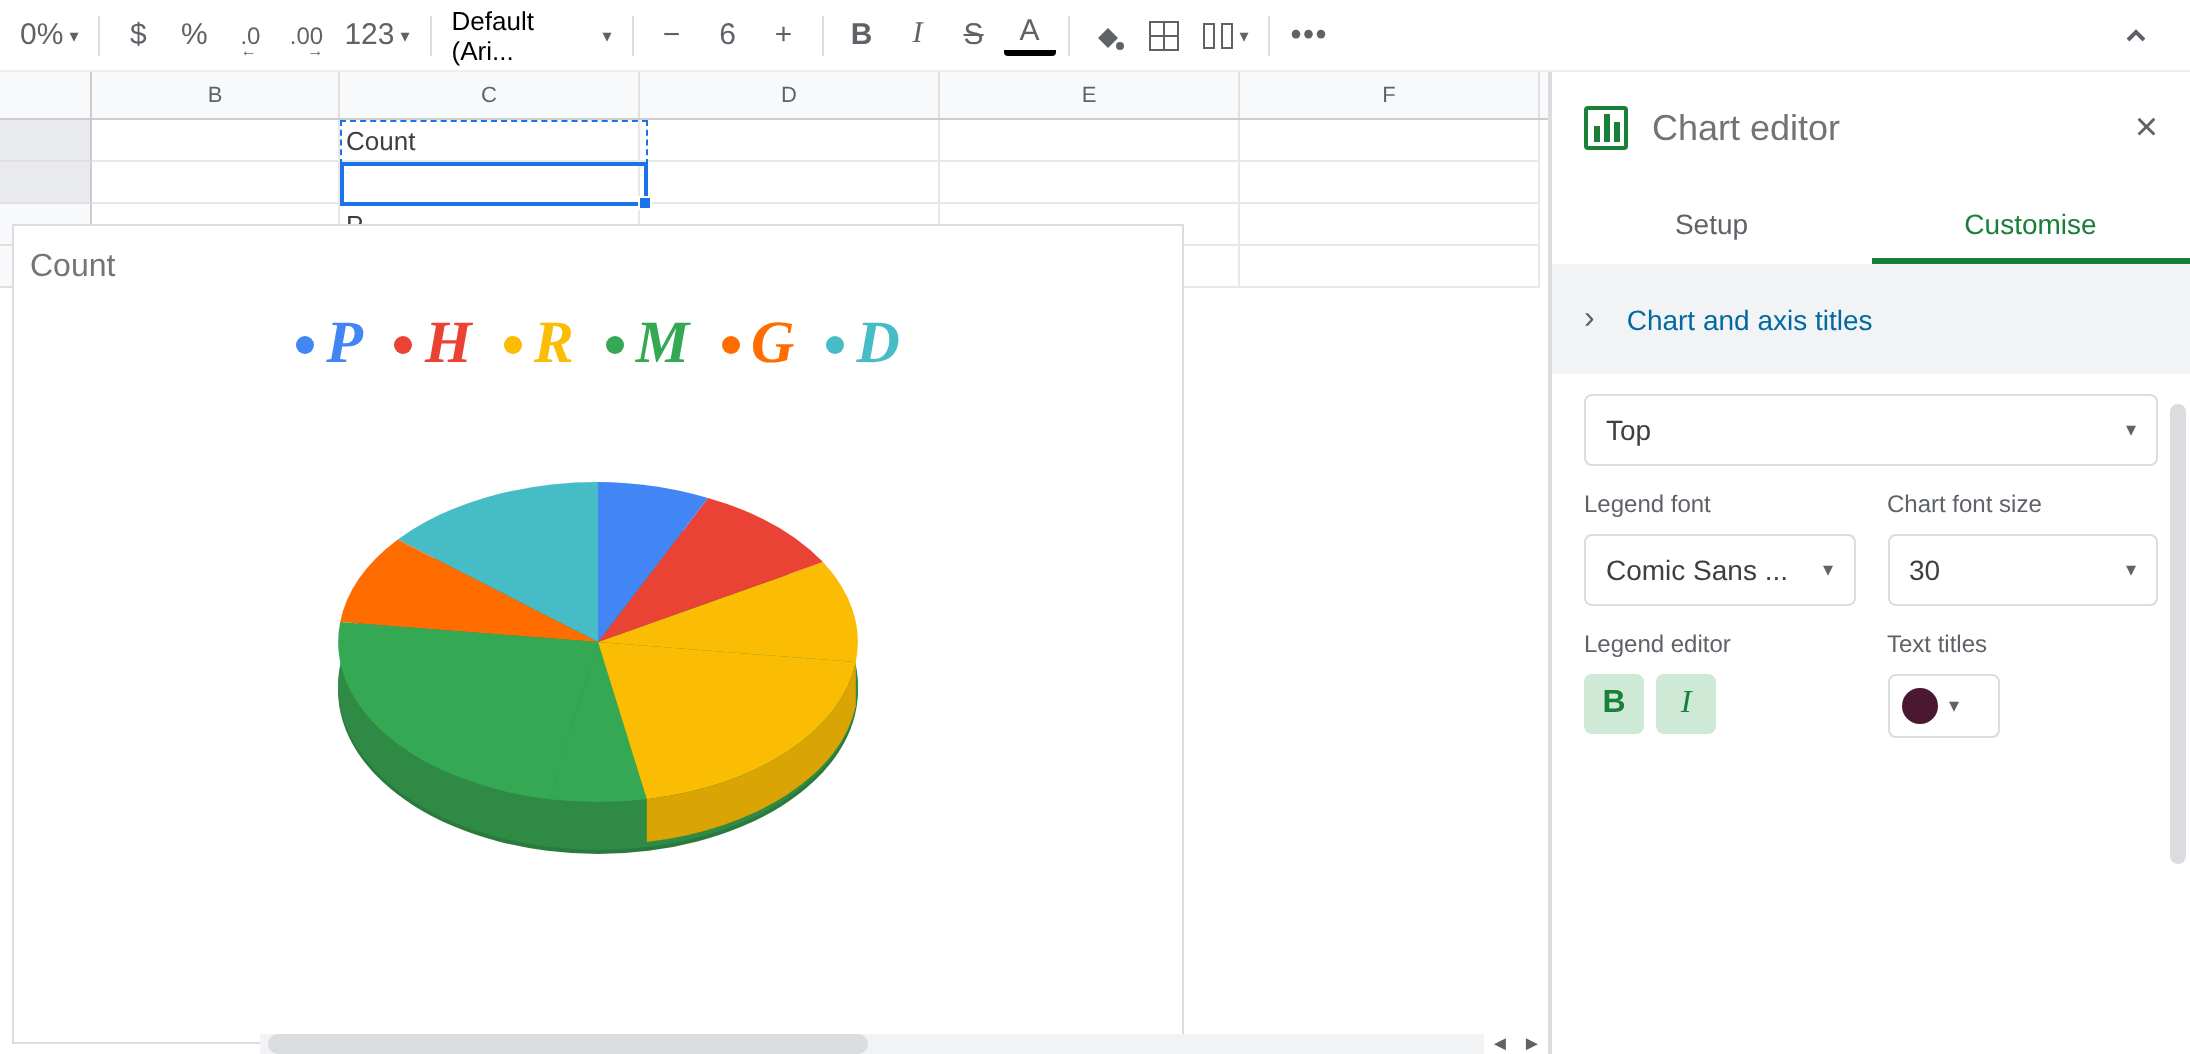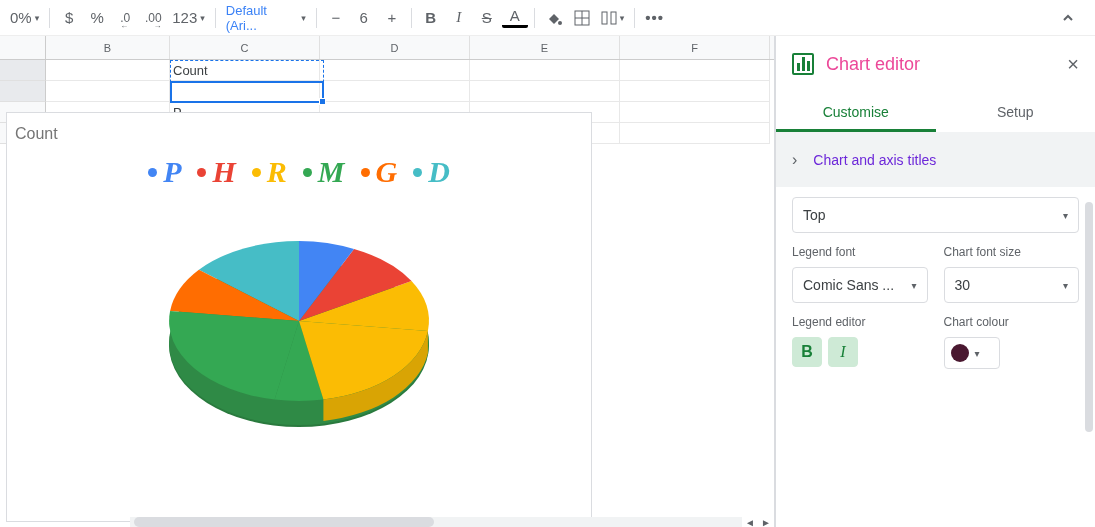--- a/index.html
+++ b/index.html
@@ -2,21 +2,21 @@
 <html><head>
 <meta charset="utf-8">
 <style>
   * { box-sizing: border-box; margin: 0; padding: 0; font-family: Arial, sans-serif; }
   body { width: 1095px; height: 527px; overflow: hidden; position: relative; background: #fff; font-size: 13px; color: #3c4043;}
   
   .toolbar { height: 36px; display: flex; align-items: center; padding: 0 6px; border-bottom: 1px solid #eee; gap: 2px; }
   .tb-btn { display:flex; align-items:center; justify-content:center; min-width:26px; height:26px; padding:0 4px; border-radius:2px; color:#5f6368; cursor:pointer; font-size:15px;}
   .tb-sep { width:1px; height:20px; background:#dadce0; margin:0 4px;}
   .tb-drop::after { content:"▾"; font-size:9px; margin-left:3px; color:#5f6368;}
-  .font-name { width: 88px; font-size:13px; color:#3b82f6;}
+  .font-name { width: 88px; font-size:13px; color:#000000;}
   .font-size { width:20px; text-align:center;}
   .more-dots { font-weight:bold; letter-spacing:1px;}
   .collapse-arrow { margin-left:auto; margin-right: 8px;}
   
   .main { display:flex; height: calc(100% - 36px); }
   .sheet-area { flex:1; position:relative; overflow:hidden; border-right:1px solid #dadce0;}
   
   .col-headers { display:flex; height:24px; background:#f8f9fa; border-bottom:1px solid #ccc;}
   .rownum-spacer { width:46px; border-right:1px solid #ccc; background:#f8f9fa;}
   .col-h { width:150px; border-right:1px solid #e0e0e0; text-align:center; line-height:24px; font-size:11px; color:#5f6368;}
@@ -41,31 +41,31 @@
   .bottom-scroll { position:absolute; left:130px; bottom:0; right:0; height:10px; display:flex; align-items:center;}
   .scroll-track { flex:1; height:10px; background:#f1f3f4; display:flex; align-items:center;}
   .scroll-thumb { width:300px; height:10px; background:#dadce0; border-radius:5px; margin-left:4px;}
   .scroll-arrow { width:16px; height:16px; display:flex; align-items:center; justify-content:center; font-size:10px; color:#5f6368;}
   
   
   .panel { width:320px; display:flex; flex-direction:column; border-left:1px solid #dadce0; position:relative;}
   .panel-head { display:flex; align-items:center; height:56px; padding:0 16px; gap:12px;}
   .panel-icon { width:22px; height:22px; border:2px solid #188038; border-radius:2px; display:flex; align-items:flex-end; justify-content:center; gap:2px; padding:2px;}
   .panel-icon span { width:3px; background:#188038;}
-  .panel-title { font-size:18px; color:#ec4899; flex:1;}
+  .panel-title { font-size:18px; color:#737373; flex:1;}
   .close-x { font-size:20px; color:#5f6368; cursor:pointer;}
   
   .tabs { display:flex; height:40px;}
   .tab { flex:1; text-align:center; line-height:40px; font-size:14px; color:#5f6368; cursor:pointer;}
   .tab.active { color:#188038; font-weight:500; border-bottom:3px solid #188038;}
   
   .panel-body { flex:1; overflow-y:auto; background:#fff;}
   .section-collapsed { display:flex; align-items:center; height:56px; padding:0 16px; gap:16px; background:#f1f3f4; border-bottom:1px solid #fff; cursor:pointer;}
   .chev { color:#5f6368; font-size:16px;}
-  .section-label { font-size:14px; color:#6d28d9;}
+  .section-label { font-size:14px; color:#0369a1;}
   
   .section-open { border-top:1px solid #fff;}
   .section-open-head { display:flex; align-items:center; height:40px; padding:12px 16px 4px; gap:16px; cursor:pointer;}
   .section-open-head .section-label { color:#3c4043; font-weight:500;}
   .section-content { padding: 8px 16px 16px;}
   
   .field-label { font-size:12px; color:#5f6368; margin-bottom:8px; margin-top:12px;}
   .select { height:36px; border:1px solid #dadce0; border-radius:4px; display:flex; align-items:center; padding:0 10px; font-size:14px; justify-content:space-between; cursor:pointer;}
   .select .arr { font-size:10px; color:#5f6368;}
   .two-col { display:flex; gap:16px;}
@@ -254,22 +254,22 @@
     <div class="panel-head">
       <div class="panel-icon">
         <span style="height:8px"></span>
           <span style="height:14px"></span>
           <span style="height:10px"></span>
       </div>
       <div class="panel-title">Chart editor</div>
       <div class="close-x">×</div>
     </div>
     <div class="tabs">
+      <div class="tab">Setup</div>
       <div class="tab active">Customise</div>
-      <div class="tab">Setup</div>
     </div>
     <div class="panel-body">
       <div class="section-collapsed">
         <span class="chev">›</span>
         <span class="section-label">Chart and axis titles</span>
       </div>
       <div class="section-open">
         <div class="section-content">
           <div class="select">
             <span>Top</span>
@@ -293,21 +293,21 @@
           </div>
           <div class="two-col">
             <div>
               <div class="field-label">Legend editor</div>
               <div class="format-row">
                 <div class="fmt-btn active" style="font-weight:bold">B</div>
                 <div class="fmt-btn active" style="font-style:italic; font-family:serif">I</div>
               </div>
             </div>
             <div>
-              <div class="field-label">Chart colour</div>
+              <div class="field-label">Text titles</div>
               <div class="color-swatch">
                 <span class="swatch-dot" style="background:#4a1830"></span>
                 <span class="arr" style="font-size:10px;color:#5f6368">▾</span>
               </div>
             </div>
           </div>
         </div>
       </div>
     </div>
     <div class="panel-scrollbar">

